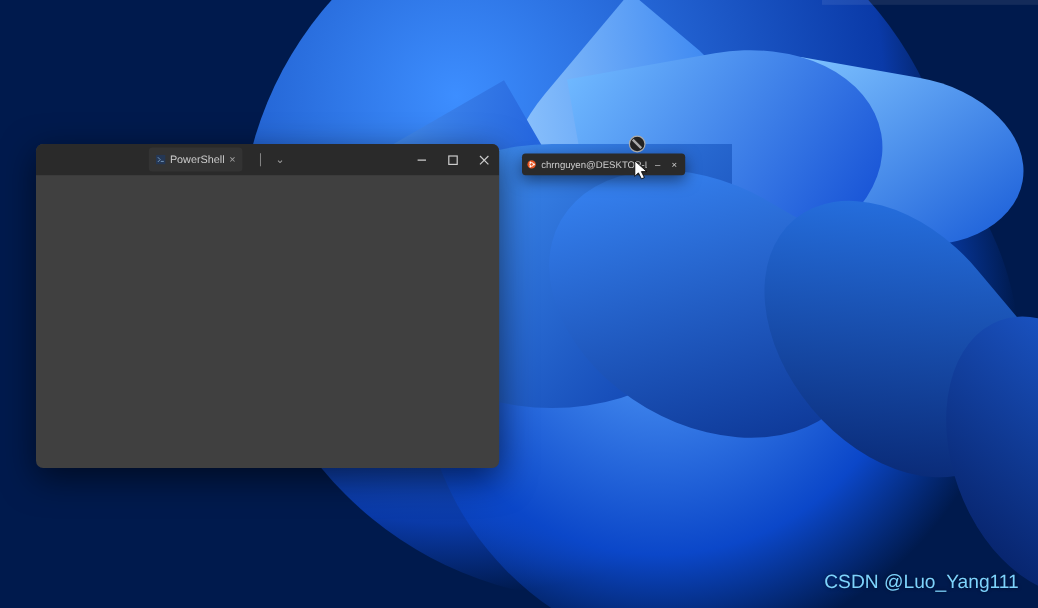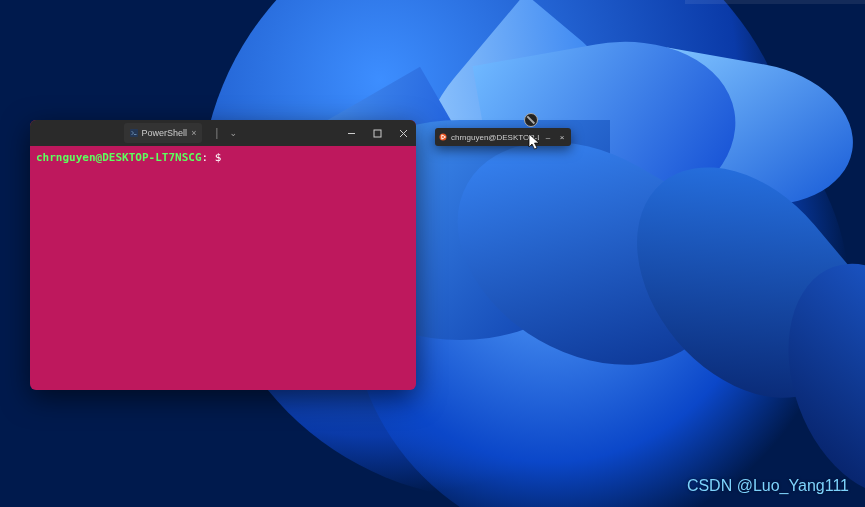--- a/index.html
+++ b/index.html
@@ -26,21 +26,21 @@
     .p5 { width: 260px; height: 180px; background: linear-gradient(135deg, #2a7aef, #051f66); top: 260px; left: 500px; transform: rotate(50deg); }
     .p6 { width: 240px; height: 160px; background: linear-gradient(150deg, #1e5dd4, #041c5e); top: 360px; left: 600px; transform: rotate(70deg); }
     .p7 { width: 200px; height: 140px; background: linear-gradient(135deg, #7ec2ff, #1558d6); top: 80px; left: 640px; transform: rotate(10deg); border-radius: 0 50% 50% 50%; }
     .p8 { width: 220px; height: 150px; background: linear-gradient(135deg, #a3d3ff, #2a7aef); top: -60px; left: 420px; transform: rotate(-50deg); }
     .corner-tr { position: absolute; top: 0; right: 0; width: 180px; height: 4px; background: rgba(255,255,255,0.08); }
 
     .terminal-window {
       position: absolute;
       top: 120px; left: 30px;
       width: 386px; height: 270px;
-      background: #be185d;
+      background: #404040;
       border-radius: 6px;
       box-shadow: 0 8px 28px rgba(0,0,0,0.55);
       overflow: hidden;
     }
     .titlebar {
       height: 26px;
       background: #2a2a2a;
       display: flex;
       align-items: stretch;
       color: #ccc;
@@ -157,24 +157,20 @@
           </svg>
       </div>
       <div class="win-btn win-close">
         <svg width="9" height="9">
             <line x1="1" y1="1" x2="8" y2="8" stroke="#ccc" stroke-width="1"></line>
             <line x1="8" y1="1" x2="1" y2="8" stroke="#ccc" stroke-width="1"></line>
           </svg>
       </div>
     </div>
   </div>
-  <div class="terminal-body">
-    <span class="prompt-user">chrnguyen@DESKTOP-LT7NSCG</span><span class="prompt-sep">:</span>
-    <span class="prompt-dollar">$</span>
-  </div>
 </div>
 
 <div class="detached-tab">
   <svg class="det-icon" viewBox="0 0 16 16">
       <circle cx="8" cy="8" r="7" fill="#e95420"></circle>
       <circle cx="8" cy="8" r="3" fill="none" stroke="#fff" stroke-width="1.5"></circle>
       <circle cx="12" cy="8" r="1.5" fill="#fff"></circle>
       <circle cx="6" cy="4.5" r="1.5" fill="#fff"></circle>
       <circle cx="6" cy="11.5" r="1.5" fill="#fff"></circle>
     </svg>

